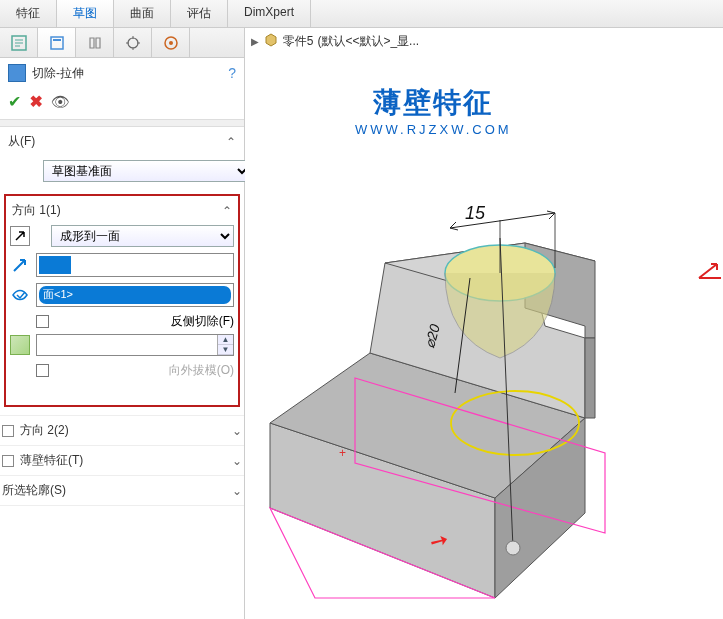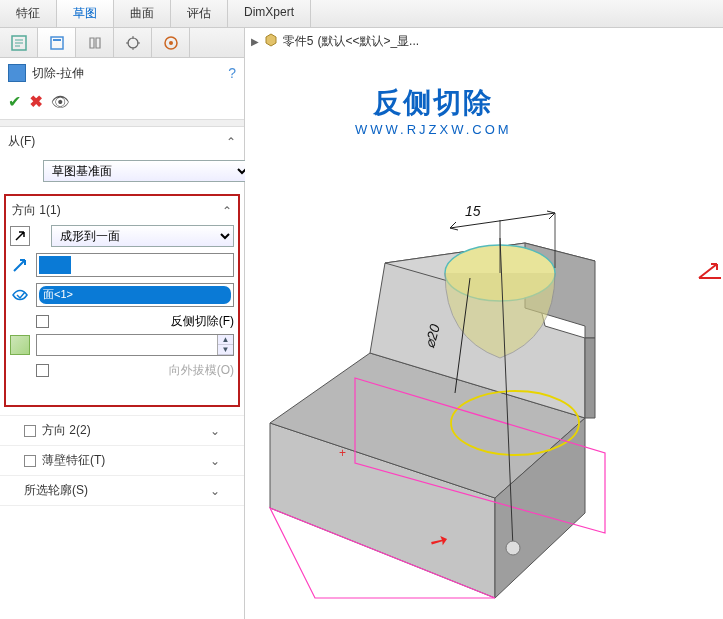--- a/index.html
+++ b/index.html
@@ -52,40 +52,40 @@
     .input-like.sel { padding: 0; }
     .bluebar { height: 18px; margin: 2px; background: #0a7ad6; color: #fff; font-size: 11px; padding: 1px 4px; width: 32px; }
     .bluebar.full { width: calc(100% - 4px); border-radius: 7px; }
     .chk-row { display: flex; align-items: center; gap: 6px; padding-left: 26px; margin: 4px 0; justify-content: space-between; }
     .chk { width: 13px; height: 13px; border: 1px solid #777; background: #fff; }
     .cube-icon { width: 20px; height: 20px; background: linear-gradient(135deg,#cde6b8,#aad686); border: 1px solid #7ab050; }
     .spinner { flex: 1; height: 22px; border: 1px solid #888; background: #fff; position: relative; }
     .spin-btns { position: absolute; right: 0; top: 0; bottom: 0; width: 16px; border-left: 1px solid #aaa; display: flex; flex-direction: column; }
     .spin-btns span { flex: 1; display: flex; align-items: center; justify-content: center; font-size: 8px; color: #456; background: #eef; border-bottom: 1px solid #ccd; }
 
-    .section-collapsed { display: flex; align-items: center; padding: 6px 24px; border-top: 1px solid #eee; cursor: pointer; }
+    .section-collapsed { display: flex; align-items: center; padding: 6px 2px; border-top: 1px solid #eee; cursor: pointer; }
     .section-collapsed .expand { width: 12px; height: 12px; border: 1px solid #888; margin-right: 6px; display: inline-flex; align-items: center; justify-content: center; font-size: 10px; line-height: 1; color: #555; }
     .section-collapsed .lbl { flex: 1; color: #333; }
     .section-collapsed .chev { color: #666; }
 
     
     .viewport { flex: 1; position: relative; background: #fff; }
     .breadcrumb { position: absolute; top: 4px; left: 6px; display: flex; align-items: center; gap: 4px; color: #333; font-size: 12px; }
     .breadcrumb .small-tri { color: #666; font-size: 10px; }
 
     .watermark { position: absolute; top: 56px; left: 110px; text-align: center; }
     .watermark .big { font-size: 28px; font-weight: bold; color: #0b63c4; letter-spacing: 2px; }
     .watermark .url { font-size: 13px; color: #0b63c4; letter-spacing: 3px; }
 
     
     .model { position: absolute; left: 10px; top: 170px; width: 470px; height: 420px; }
     .triad-r { position: absolute; right: 0; top: 60px; }
     .triad-b { position: absolute; right: -22px; top: 220px; }
 
-    .dim15 { position: absolute; left: 210px; top: 5px; font-size: 14px; font-style: italic; color: #111; }
+    .dim15 { position: absolute; left: 210px; top: 5px; font-size: 18px; font-style: italic; color: #111; }
     .dim20 { position: absolute; left: 165px; top: 130px; font-size: 14px; font-style: italic; color: #111; transform: rotate(-75deg); }
 
     .red-arrow { position: absolute; left: 175px; top: 330px; color: #e22; font-size: 22px; transform: rotate(30deg); }
     .origin-mark { position: absolute; left: 84px; top: 248px; color: #d33; font-size: 12px; }
   </style>
 </head>
 <body>
 
 <div class="ribbon">
   <div class="ribbon-tab">特征</div>
@@ -250,21 +250,21 @@
       <span>
         <svg width="16" height="16" viewBox="0 0 16 16">
             <path d="M3 5l5-3 5 3v6l-5 3-5-3z" fill="#e2c26a" stroke="#a8862a"></path>
           </svg>
       </span>
       <span>零件5</span>
       <span>(默认&lt;&lt;默认&gt;_显...</span>
     </div>
 
     <div class="watermark">
-      <div class="big">反侧切除</div>
+      <div class="big">薄壁特征</div>
       <div class="url">WWW.RJZXW.COM</div>
     </div>
 
     <div class="model">
       <svg width="470" height="430" viewBox="0 0 470 430">
 
         <polygon points="15,310 240,400 240,300 15,225" fill="#c4c4c4" stroke="#555"></polygon>
         <polygon points="15,225 240,300 330,220 115,155" fill="#b8b8b8" stroke="#555"></polygon>
         <polygon points="240,300 240,400 330,315 330,220" fill="#9e9e9e" stroke="#555"></polygon>
 

